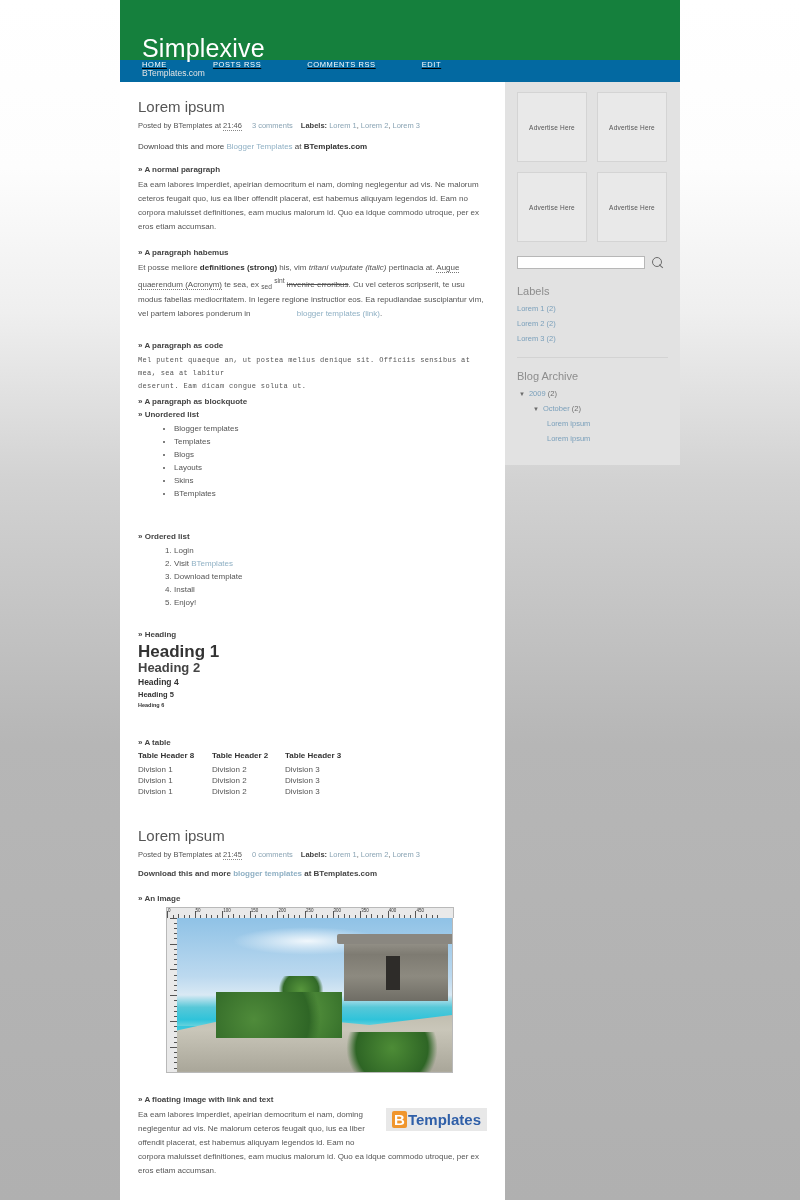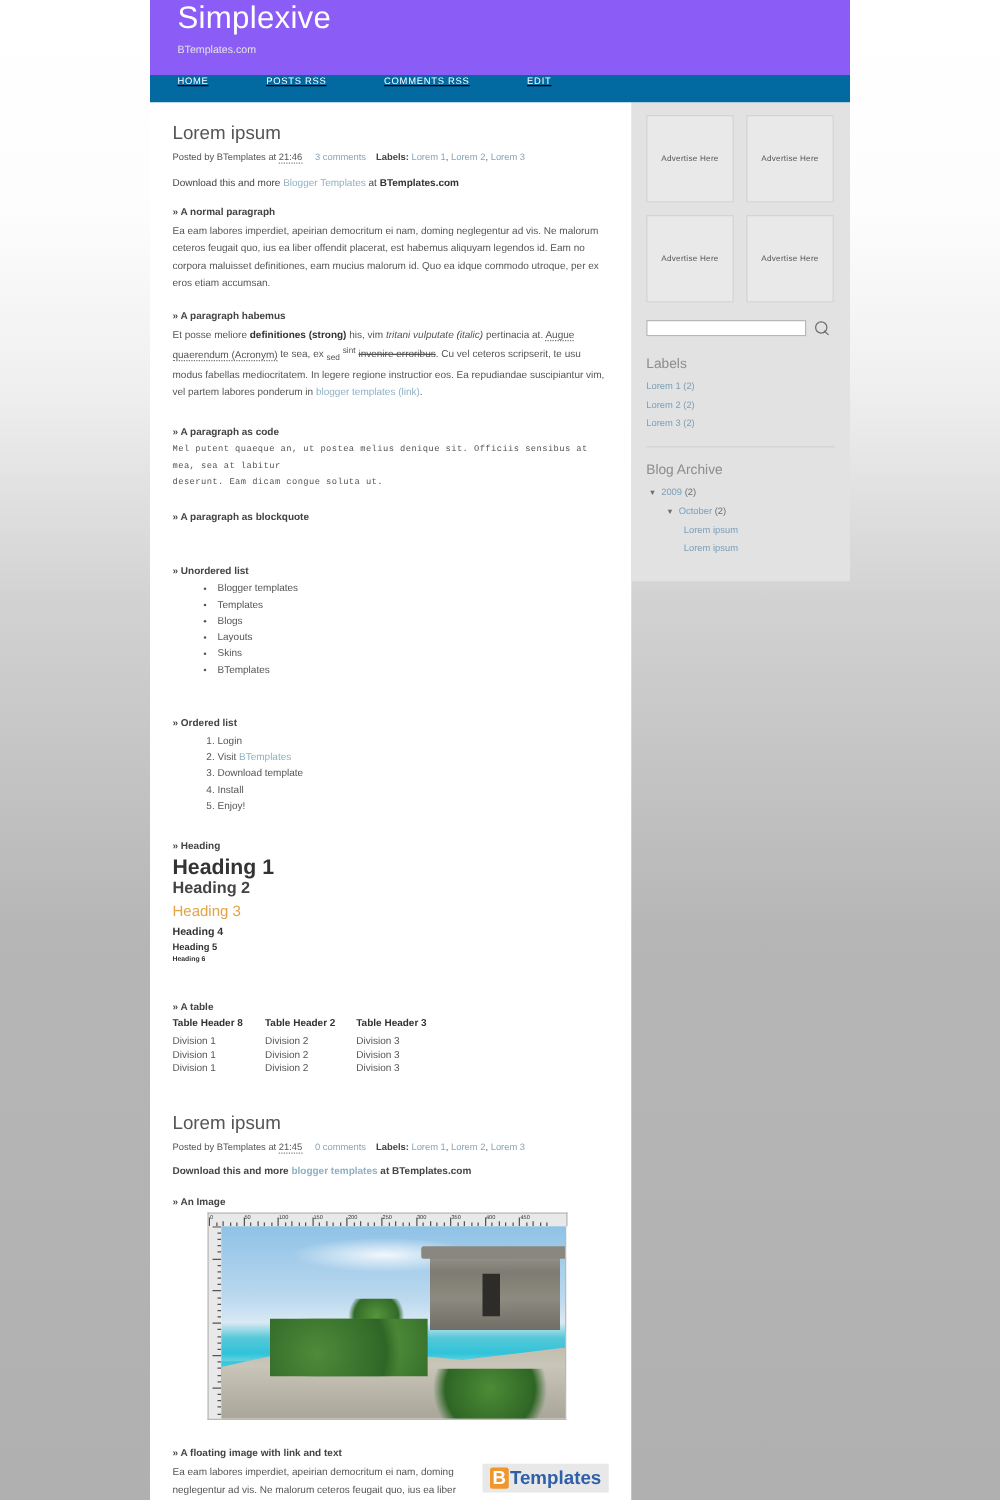--- a/index.html
+++ b/index.html
@@ -7,23 +7,23 @@
   body {
     width:800px; height:1200px;
     font-family:"Liberation Sans", sans-serif;
     background:linear-gradient(to bottom, #ffffff 0%, #fdfdfd 14%, #efefef 26%, #d2d2d2 40%, #b6b6b6 62%, #b0b0b0 100%);
     overflow:hidden;
   }
   #wrap { width:560px; margin:0 auto; position:relative; }
 
   
   .header {
-    background:#8b5cf6;
+    background:#15803d;
     height:60px;
-    padding:2px 0 0 22px;
+    padding:36px 0 0 22px;
   }
   .blog-title {
     font-size:25px; color:#ffffff; font-weight:400;
     letter-spacing:.2px; line-height:1;
   }
   .blog-desc { font-size:8.5px; color:#e4e4e4; margin-top:7px; }
 
   .navbar {
     background:#0369a1; height:22px;
     display:flex; padding-left:22px;text-decoration:underline;
@@ -52,21 +52,21 @@
   .post-meta .cm { color:#8aa4b4; margin:0 8px; }
   .post-meta a.lbl { color:#8aa4b4; text-decoration:none; }
   .post-meta .lbltxt { color:#444; font-weight:bold; }
 
   .download-line { font-size:8px; color:#444; margin-bottom:14px; }
   .download-line a { color:#8fb0c4; text-decoration:none; }
   .download-line b { color:#333; }
 
   .sec-h { font-size:8px; font-weight:bold; color:#444; margin:14px 0 4px; }
   p.body { font-size:8px; color:#555; line-height:1.75; margin:0 0 4px; }
-  p.body a { color:#8fb0c4; text-decoration:none; }
+  p.body a { color:#8fb0c4; text-decoration:none;margin-left:44px; }
   p.body b { color:#333; }
   .acr { border-bottom:1px dotted #777; }
   .strike { text-decoration:line-through; }
 
   pre.code {
     font-family:"Liberation Mono", monospace;
     font-size:7px; color:#555; line-height:1.85;
     margin:0; white-space:pre-wrap; letter-spacing:.35px;
   }
 
@@ -240,23 +240,23 @@
         <div class="sec-h">» A normal paragraph</div>
         <p class="body">Ea eam labores imperdiet, apeirian democritum ei nam, doming neglegentur ad vis. Ne malorum ceteros feugait quo, ius ea liber offendit placerat, est habemus aliquyam legendos id. Eam no corpora maluisset definitiones, eam mucius malorum id. Quo ea idque commodo utroque, per ex eros etiam accumsan.</p>
 
         <div class="sec-h">» A paragraph habemus</div>
         <p class="body"><span>Et posse meliore </span><b>definitiones (strong)</b><span> his, vim </span><i>tritani vulputate (italic)</i><span> pertinacia at. </span><span class="acr">Augue quaerendum (Acronym)</span><span> te sea, ex </span><sub>sed</sub> <sup>sint</sup> <span class="strike">invenire erroribus</span><span>. Cu vel ceteros scripserit, te usu modus fabellas mediocritatem. In legere regione instructior eos. Ea repudiandae suscipiantur vim, vel partem labores ponderum in </span><a href="#">blogger templates (link)</a><span>.</span></p>
 
         <div class="sec-h" style="margin-top:20px">» A paragraph as code</div>
         <pre class="code">Mel putent quaeque an, ut postea melius denique sit. Officiis sensibus at mea, sea at labitur
 deserunt. Eam dicam congue soluta ut.</pre>
 
-        <div class="sec-h" style="margin-top:16px">» A paragraph as blockquote</div>
-
-        <div class="sec-h" style="margin-top:34px">» Unordered list</div>
+        <div class="sec-h" style="margin-top:4px">» A paragraph as blockquote</div>
+
+        <div class="sec-h" style="margin-top:4px">» Unordered list</div>
         <ul class="ul">
           <li>Blogger templates</li>
           <li>Templates</li>
           <li>Blogs</li>
           <li>Layouts</li>
           <li>Skins</li>
           <li>BTemplates</li>
         </ul>
 
         <div class="sec-h" style="margin-top:32px">» Ordered list</div>
@@ -264,21 +264,20 @@
           <li>Login</li>
           <li><span>Visit </span><a href="#">BTemplates</a></li>
           <li>Download template</li>
           <li>Install</li>
           <li>Enjoy!</li>
         </ol>
 
         <div class="sec-h" style="margin-top:20px">» Heading</div>
         <h1 class="hd">Heading 1</h1>
         <h2 class="hd">Heading 2</h2>
-        <h3 class="hd">Heading 3</h3>
         <h4 class="hd">Heading 4</h4>
         <h5 class="hd">Heading 5</h5>
         <h6 class="hd">Heading 6</h6>
 
         <div class="sec-h" style="margin-top:30px">» A table</div>
         <table class="tbl">
           <thead>
             <tr>
               <th>Table Header 8</th>
               <th>Table Header 2</th>

